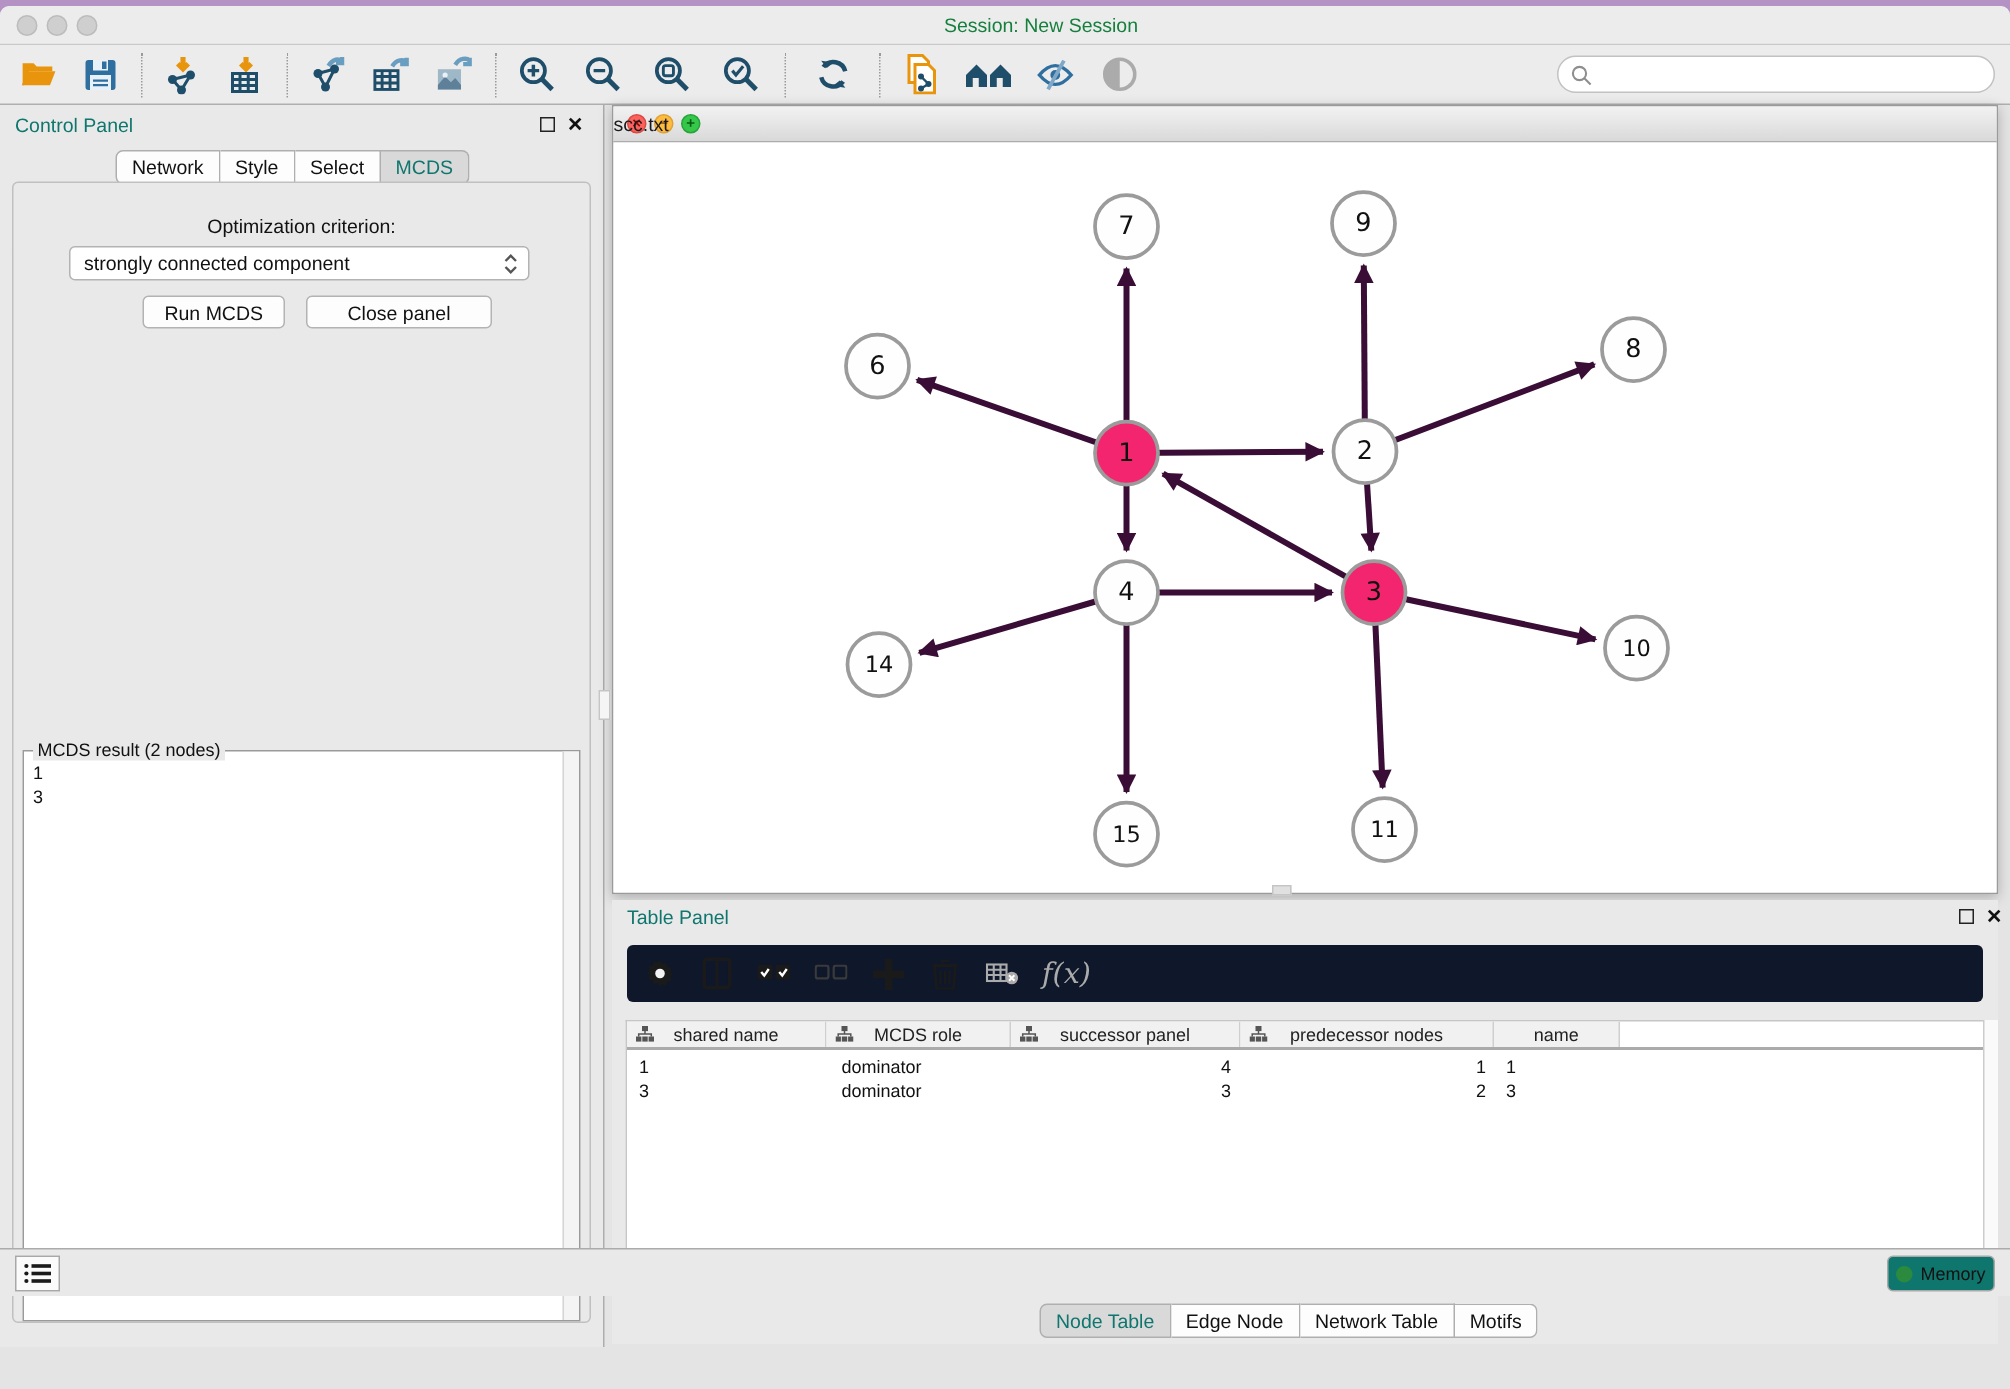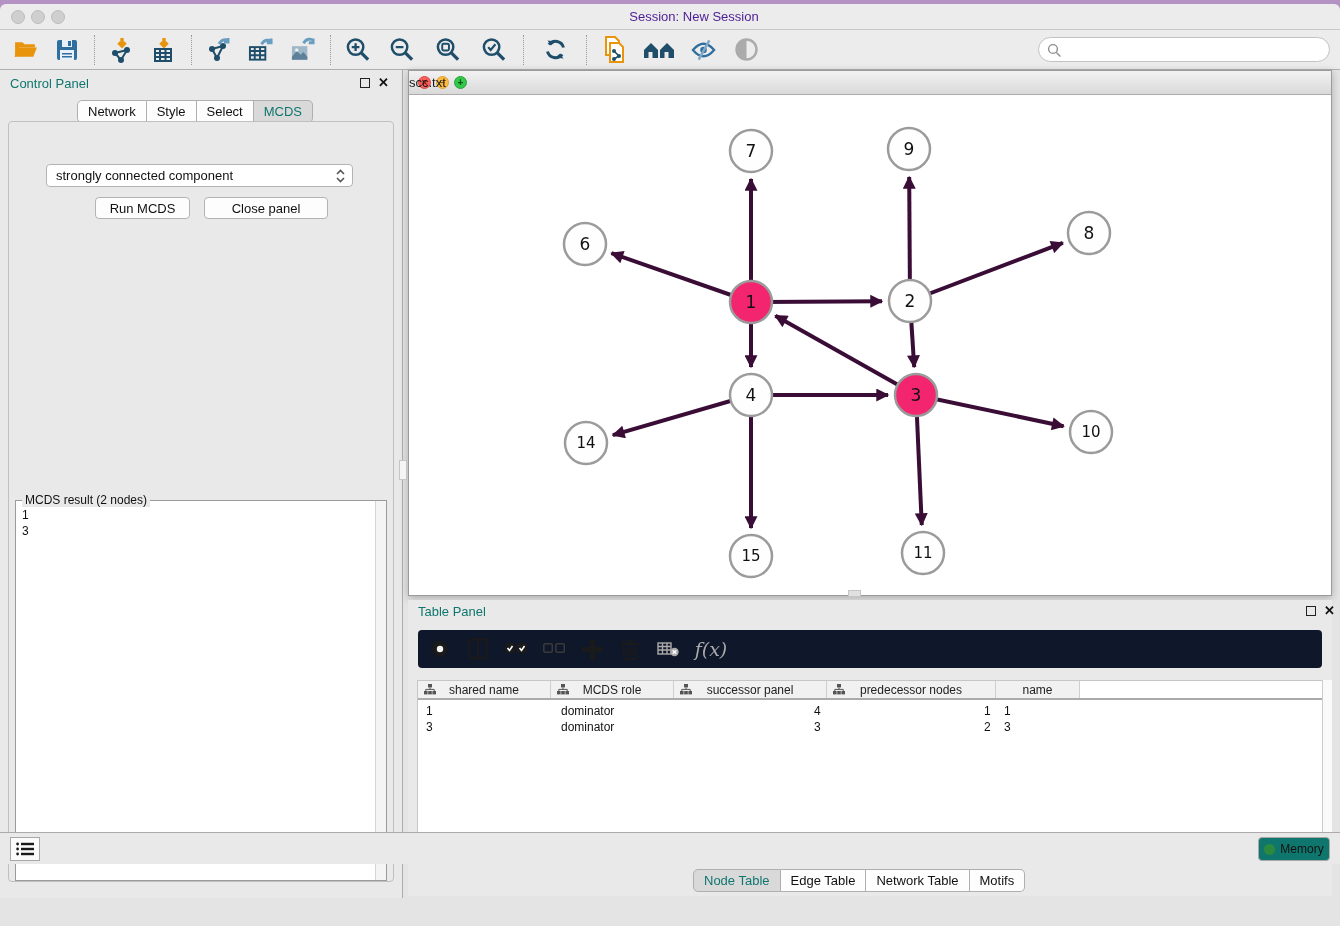--- a/index.html
+++ b/index.html
@@ -6,21 +6,21 @@
   html,body { width:1340px; height:926px; overflow:hidden; background:#B493C4;
               font-family:"Liberation Sans", sans-serif; }
   .app-window { position:absolute; left:0; top:4px; width:1340px; height:922px;
                 background:#E4E4E4; border-radius:6px 6px 0 0; overflow:hidden; }
   
   .titlebar { position:absolute; left:0; top:0; width:100%; height:26px;
               background:#ECECEC; border-bottom:1px solid #C9C9C9; border-radius:6px 6px 0 0; }
   .tl-dot { position:absolute; top:6px; width:14px; height:14px; border-radius:50%;
             background:#CFCFCF; border:1px solid #BCBCBC; }
   .app-title { position:absolute; top:5px; width:100%; text-align:center;
-               font-size:13px; color:#4c1d95;padding-left:48px; }
+               font-size:13px; color:#15803d;padding-left:48px; }
   
   .toolbar { position:absolute; left:0; top:26px; width:100%; height:40px;
              background:#ECECEC; border-bottom:1px solid #AFAFAF;
              display:flex; align-items:center; }
   .tb-btn { width:26px; height:26px; margin:0 8px; display:flex; align-items:center;
             justify-content:center; cursor:pointer; flex:0 0 auto; }
   .tb-sep { width:1px; height:30px; border-left:1px dotted #9A9A9A; margin:0 6px; flex:0 0 auto; }
   .search-wrap { position:absolute; right:10px; top:7px; width:292px; height:25px;
                  background:#fff; border:1px solid #C2C2C2; border-radius:13px; }
   .search-wrap input { position:absolute; left:26px; top:2px; width:258px; height:19px;
@@ -257,20 +257,21 @@
     <span class="win-close" style="left:378px">✕</span>
 
     <div class="seg-tabs" style="left:77px; top:30px">
       <span class="seg-tab">Network</span>
       <span class="seg-tab">Style</span>
       <span class="seg-tab">Select</span>
       <span class="seg-tab selected">MCDS</span>
     </div>
 
     <div class="cp-content">
+      <div class="opt-label">Optimization criterion:</div>
       <div class="opt-select">
         <span>strongly connected component</span>
         <svg class="spinner" viewBox="0 0 9 14">
             <path d="M1 5 4.5 1.5 8 5" stroke="#555" stroke-width="1.6" fill="none"></path>
             <path d="M1 9 4.5 12.5 8 9" stroke="#555" stroke-width="1.6" fill="none"></path>
           </svg>
       </div>
       <div class="cp-btn" style="left:86px; width:95px">Run MCDS</div>
       <div class="cp-btn" style="left:195px; width:124px">Close panel</div>
 
@@ -460,21 +461,21 @@
         <span class="td-cell" style="left:143px">dominator</span>
         <span class="td-cell" style="left:396px; text-align:right">3</span>
         <span class="td-cell" style="left:566px; text-align:right">2</span>
         <span class="td-cell" style="left:586px">3</span>
       </div>
     </div>
     <div class="tp-scroll"></div>
 
     <div class="seg-tabs" style="left:285px; top:269px">
       <span class="seg-tab selected">Node Table</span>
-      <span class="seg-tab">Edge Table</span>
+      <span class="seg-tab">Edge Node</span>
       <span class="seg-tab">Network Table</span>
       <span class="seg-tab">Motifs</span>
     </div>
   </div>
 
   <div class="status-bar">
     <div class="list-btn">
       <svg width="18" height="14" viewBox="0 0 18 14">
           <circle cx="1.6" cy="2" r="1.4" fill="#1A1A1A"></circle>
           <circle cx="1.6" cy="7" r="1.4" fill="#1A1A1A"></circle>

